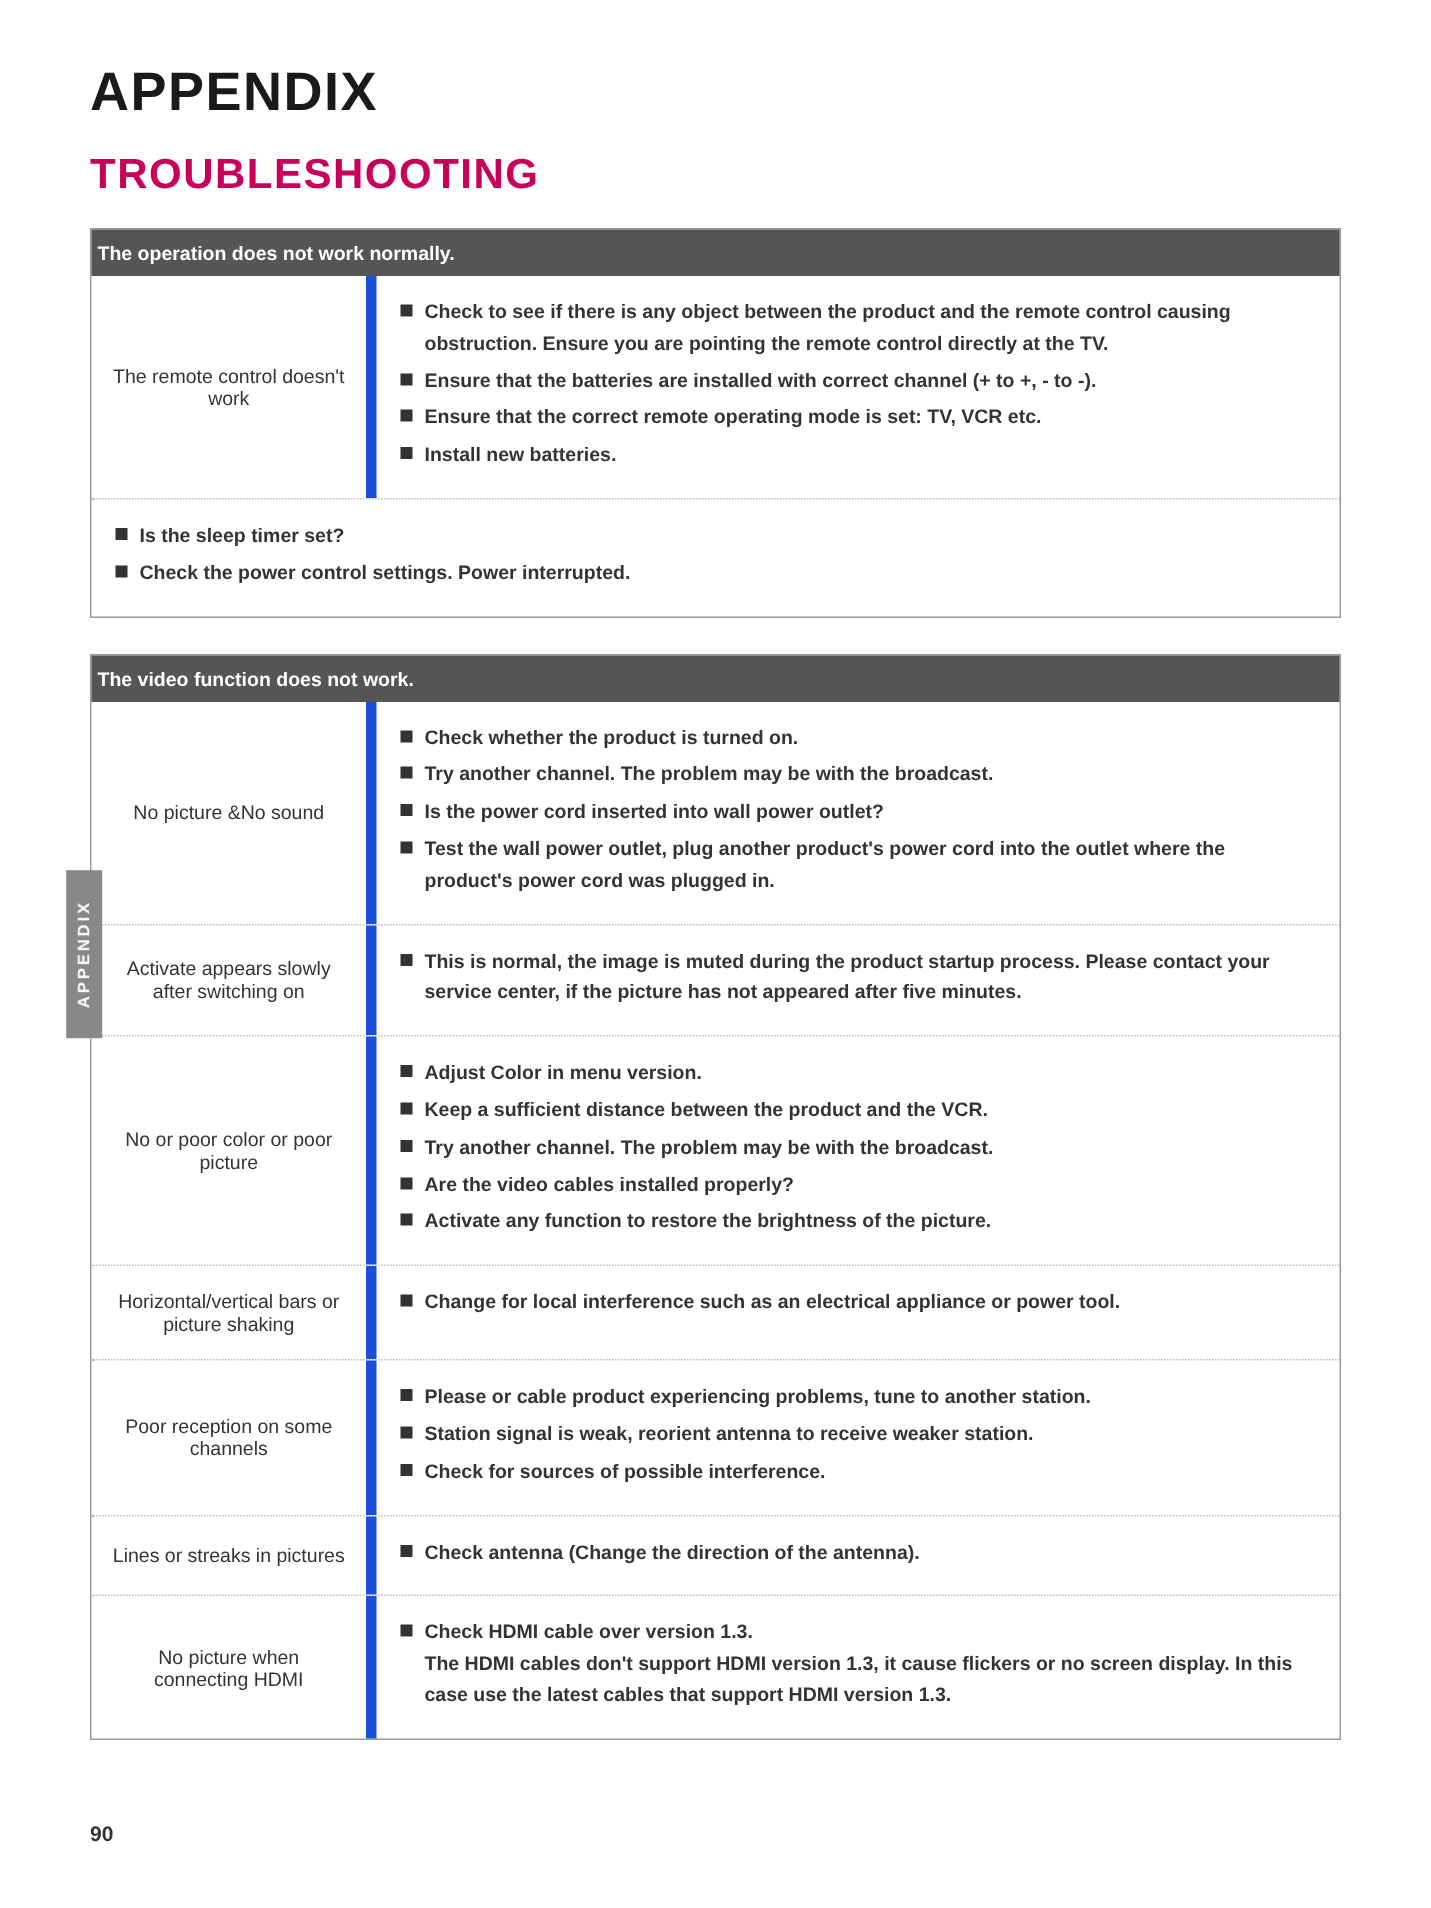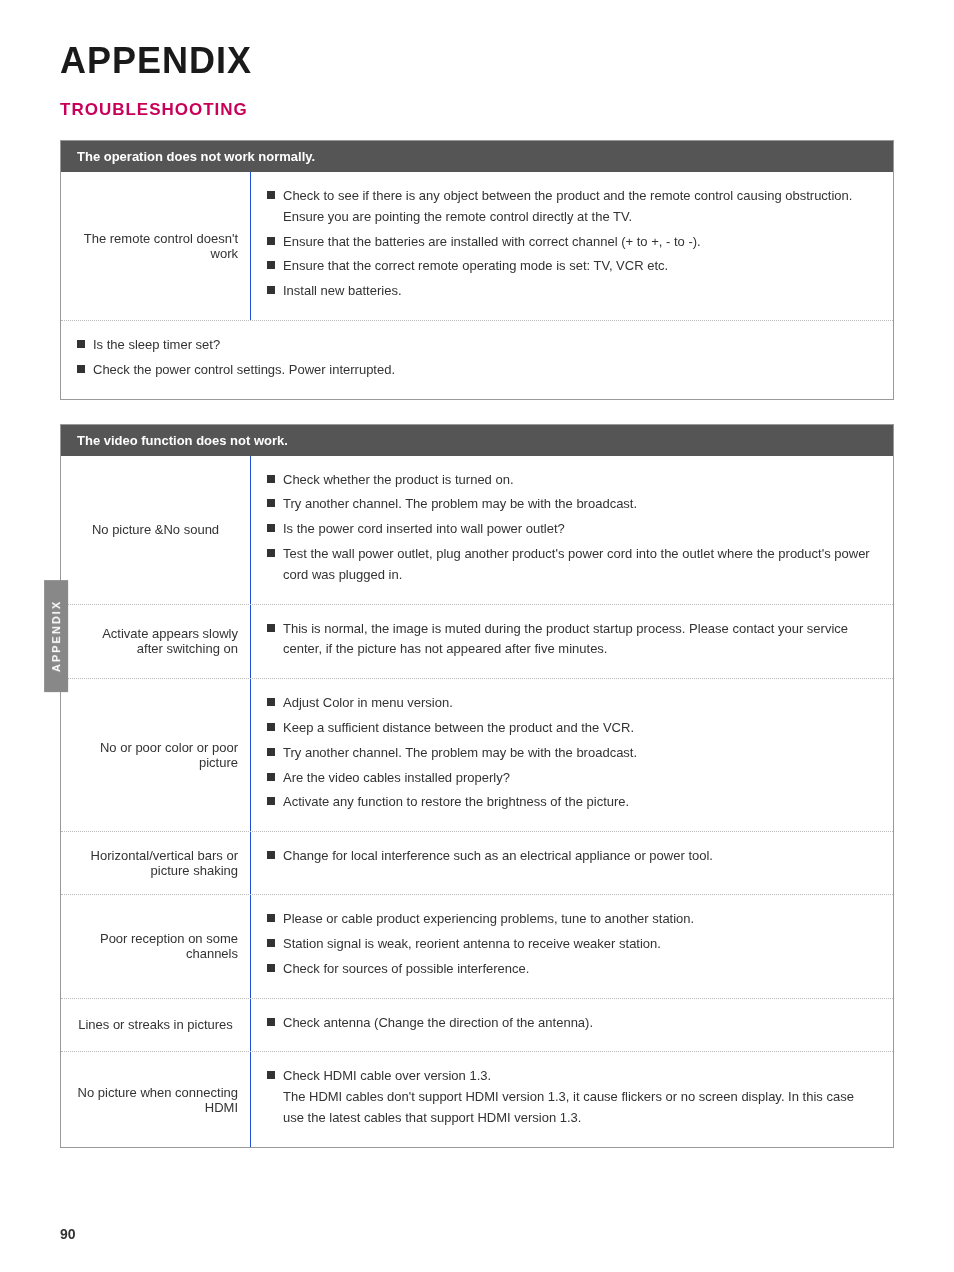--- a/index.html
+++ b/index.html
@@ -36,63 +36,64 @@
 
     .page-title {
       font-size: 36px;
       font-weight: 900;
       color: #1a1a1a;
       letter-spacing: 1px;
       margin-bottom: 18px;
     }
 
     .section-title {
-      font-size: 17px;
+      font-size: 28px;
       font-weight: 700;
       color: #c8005a;
       letter-spacing: 1px;
       margin-bottom: 20px;
     }
 
     .table-header {
       background: #555;
       color: white;
       font-weight: bold;
       font-size: 13px;
-      padding: 8px 16px;
+      padding: 8px 4px;
     }
 
     .trouble-row {
       display: flex;
       border-bottom: 1px dotted #bbb;
     }
 
     .trouble-row:last-child {
       border-bottom: none;
     }
 
     .issue-cell {
       width: 190px;
       min-width: 190px;
       padding: 16px 12px;
-      text-align: right;
+      text-align: center;
       font-size: 13px;
       color: #333;
       display: flex;
       align-items: center;
       justify-content: center;
-      border-right: 1px solid #1d4ed8;
+      border-right: 7px solid #1d4ed8;
     }
 
     .solution-cell {
       flex: 1;
       padding: 14px 16px;
       font-size: 13px;
       color: #333;
       line-height: 1.6;
+      font-weight: bold;
     }
 
     .solution-item {
       display: flex;
       align-items: flex-start;
       margin-bottom: 4px;
     }
 
     .bullet {
       display: inline-block;
@@ -109,21 +110,21 @@
       flex: 1;
     }
 
     .table-wrapper {
       border: 1px solid #999;
       margin-bottom: 24px;
     }
 
     .page-number {
       position: absolute;
-      bottom: 30px;
+      bottom: 42px;
       left: 60px;
       font-size: 14px;
       font-weight: bold;
       color: #333;
     }
   </style>
 </head>
 <body>
 
 <div class="sidebar-label">

